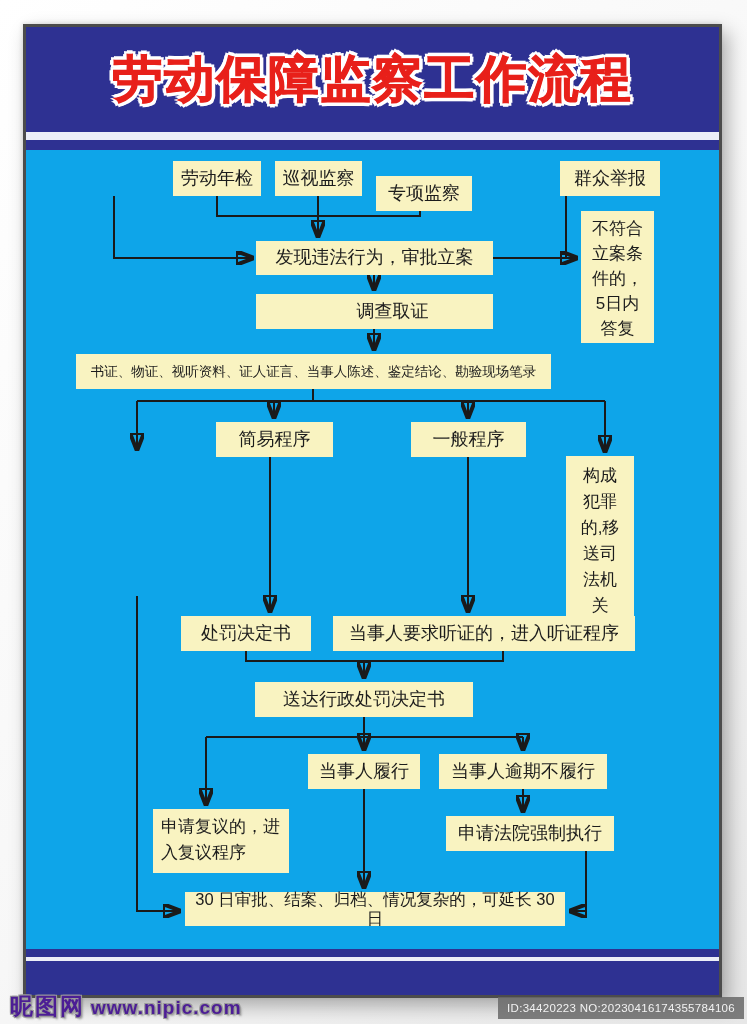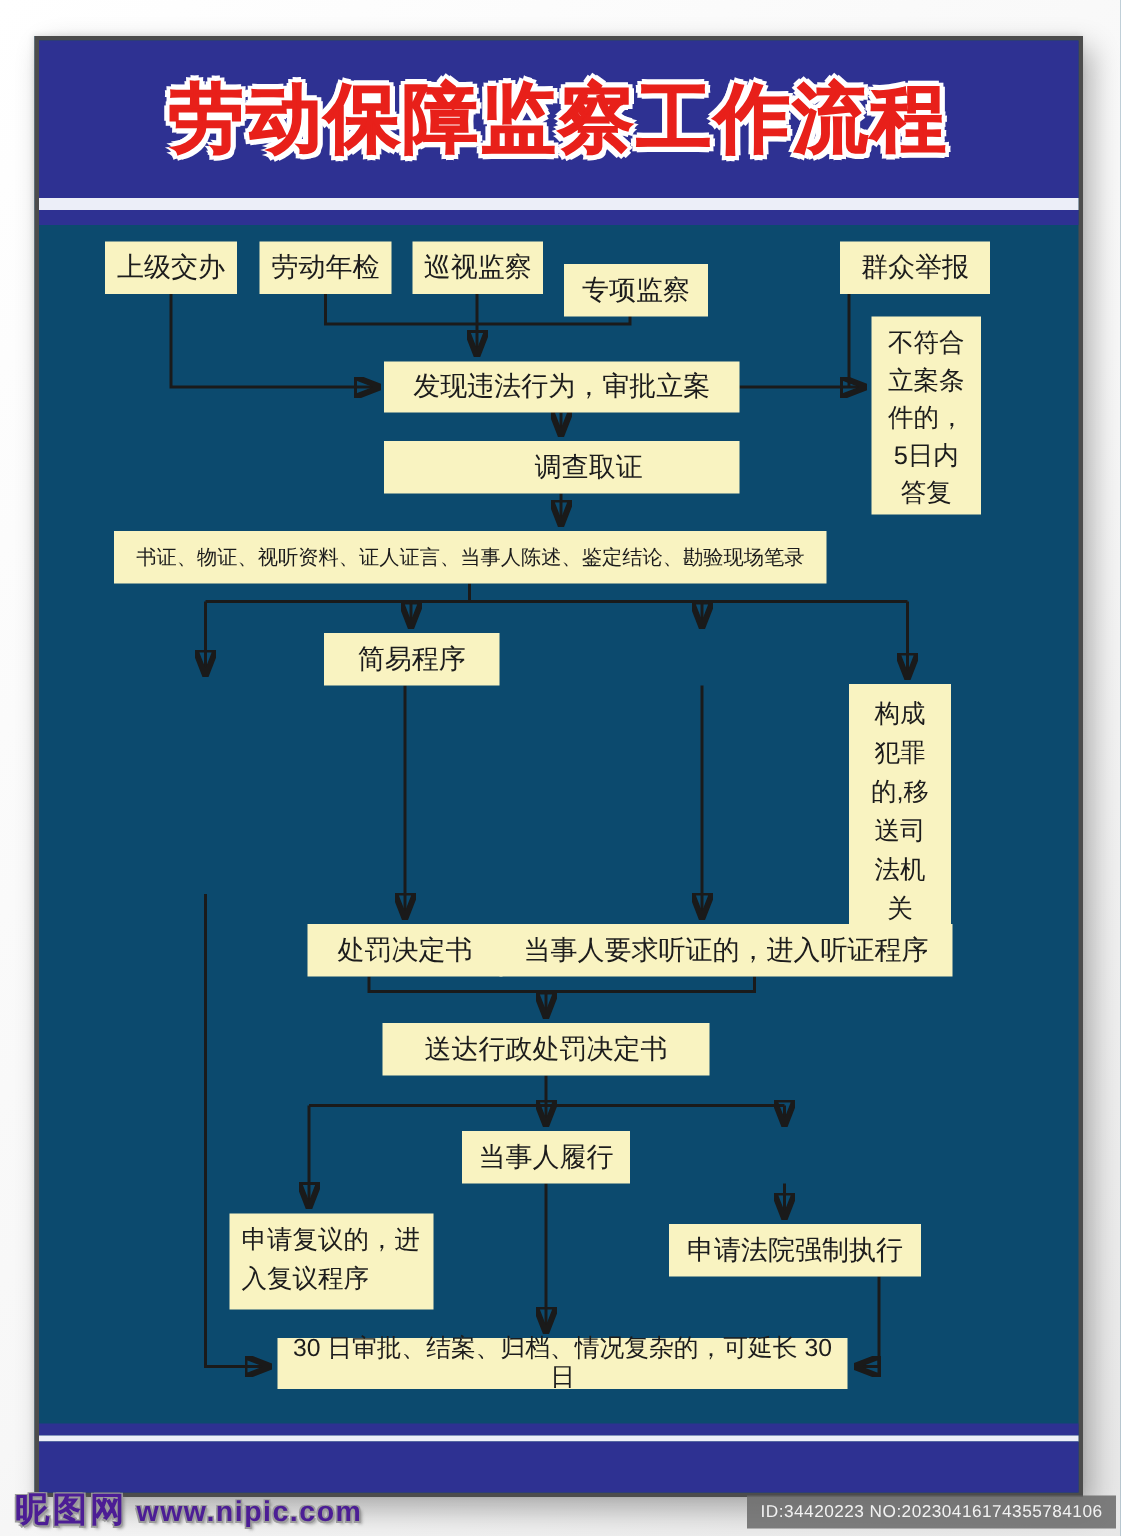--- a/index.html
+++ b/index.html
@@ -3,21 +3,21 @@
 <meta charset="utf-8">
 <style>
   html,body{margin:0;padding:0;}
   body{
     width:747px;height:1024px;position:relative;overflow:hidden;
     background:linear-gradient(135deg,#ffffff 0%,#f7f7f7 55%,#e7e7e7 100%);
     font-family:"Liberation Sans","DejaVu Sans",sans-serif;
   }
   .poster{
     position:absolute;left:23px;top:24px;width:693px;height:968px;
-    border:3px solid #4c4c4c;background:#0c4a6e;
+    border:3px solid #4c4c4c;background:#0ea5e9;
     box-shadow:-1px -1px 4px rgba(0,0,0,0.10), 6px 8px 18px rgba(0,0,0,0.30);
   }
   .header{height:105px;background:#2e3192;display:flex;align-items:center;justify-content:center;}
   .title{
     font-size:50px;font-weight:900;letter-spacing:2px;color:#e8201a;
     -webkit-text-stroke:1px #e8201a;
     text-shadow:
       -3px -3px 0 #fff, 3px -3px 0 #fff, -3px 3px 0 #fff, 3px 3px 0 #fff,
       -4px 0 0 #fff, 4px 0 0 #fff, 0 -4px 0 #fff, 0 4px 0 #fff;
   }
@@ -91,42 +91,43 @@
       <path d="M180,587 H497"></path>
       <path d="M180,587 V654" marker-end="url(#ah)"></path>
       <path d="M338,587 V599" marker-end="url(#ah)"></path>
       <path d="M497,587 V599" marker-end="url(#ah)"></path>
       <path d="M497,639 V661" marker-end="url(#ah)"></path>
       <path d="M111,446 V761 H153" marker-end="url(#ah)"></path>
       <path d="M338,639 V737" marker-end="url(#ah)"></path>
       <path d="M560,701 V761 H545" marker-end="url(#ah)"></path>
     </svg>
 
-    <div class="node" style="left:44px;top:11px;width:88px;height:35px;">上级交办</div>
     <div class="node" style="left:147px;top:11px;width:88px;height:35px;">劳动年检</div>
     <div class="node" style="left:249px;top:11px;width:87px;height:35px;">巡视监察</div>
     <div class="node" style="left:350px;top:26px;width:96px;height:35px;">专项监察</div>
     <div class="node" style="left:534px;top:11px;width:100px;height:35px;">群众举报</div>
 
     <div class="node wrap3" style="left:555px;top:61px;width:73px;height:132px;">不符合立案条件的，5日内答复</div>
 
     <div class="node" style="left:230px;top:91px;width:237px;height:34px;">发现违法行为，审批立案</div>
     <div class="node" style="left:230px;top:144px;width:237px;height:35px;padding-left:36px;">调查取证</div>
 
     <div class="node small" style="left:50px;top:204px;width:475px;height:35px;">书证、物证、视听资料、证人证言、当事人陈述、鉴定结论、勘验现场笔录</div>
 
     <div class="node" style="left:190px;top:272px;width:117px;height:35px;">简易程序</div>
+    <div class="node" style="left:385px;top:272px;width:115px;height:35px;">一般程序</div>
     <div class="node wrap2" style="left:540px;top:306px;width:68px;height:162px;">构成犯罪的,移送司法机关</div>
 
-    <div class="node" style="left:155px;top:466px;width:130px;height:35px;margin-left:24px;">处罚决定书</div>
+    <div class="node" style="left:155px;top:466px;width:130px;height:35px;">处罚决定书</div>
     <div class="node" style="left:307px;top:466px;width:302px;height:35px;">当事人要求听证的，进入听证程序</div>
 
     <div class="node" style="left:229px;top:532px;width:218px;height:35px;">送达行政处罚决定书</div>
 
     <div class="node" style="left:282px;top:604px;width:112px;height:35px;">当事人履行</div>
+    <div class="node" style="left:413px;top:604px;width:168px;height:35px;">当事人逾期不履行</div>
 
     <div class="node left-align" style="left:127px;top:659px;width:136px;height:64px;">申请复议的，进入复议程序</div>
     <div class="node" style="left:420px;top:666px;width:168px;height:35px;">申请法院强制执行</div>
 
     <div class="node mid" style="left:159px;top:742px;width:380px;height:34px;">30 日审批、结案、归档、情况复杂的，可延长 30 日</div>
   </div>
 
   <div class="stripe stripe-b"></div>
   <div class="gap gap-b"></div>
   <div class="footer-band"></div>

